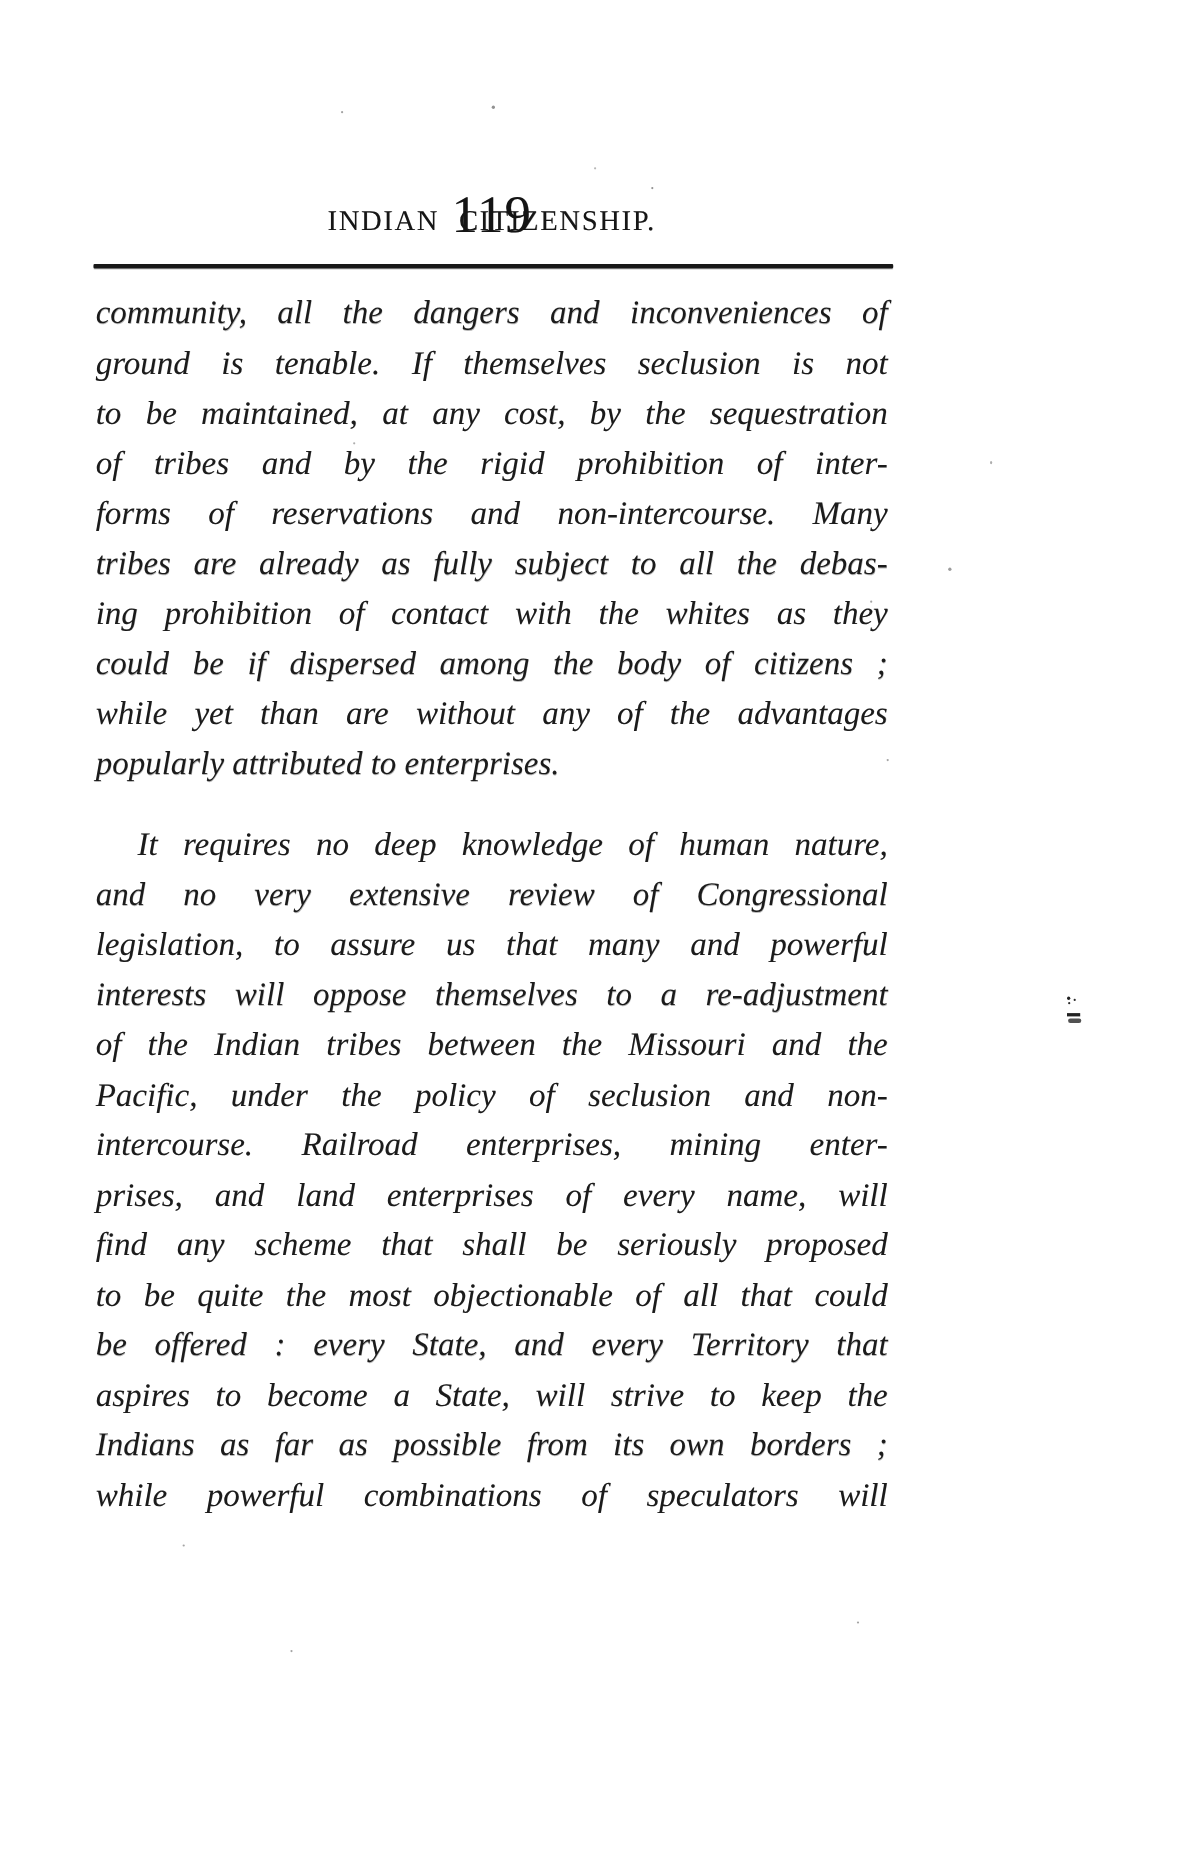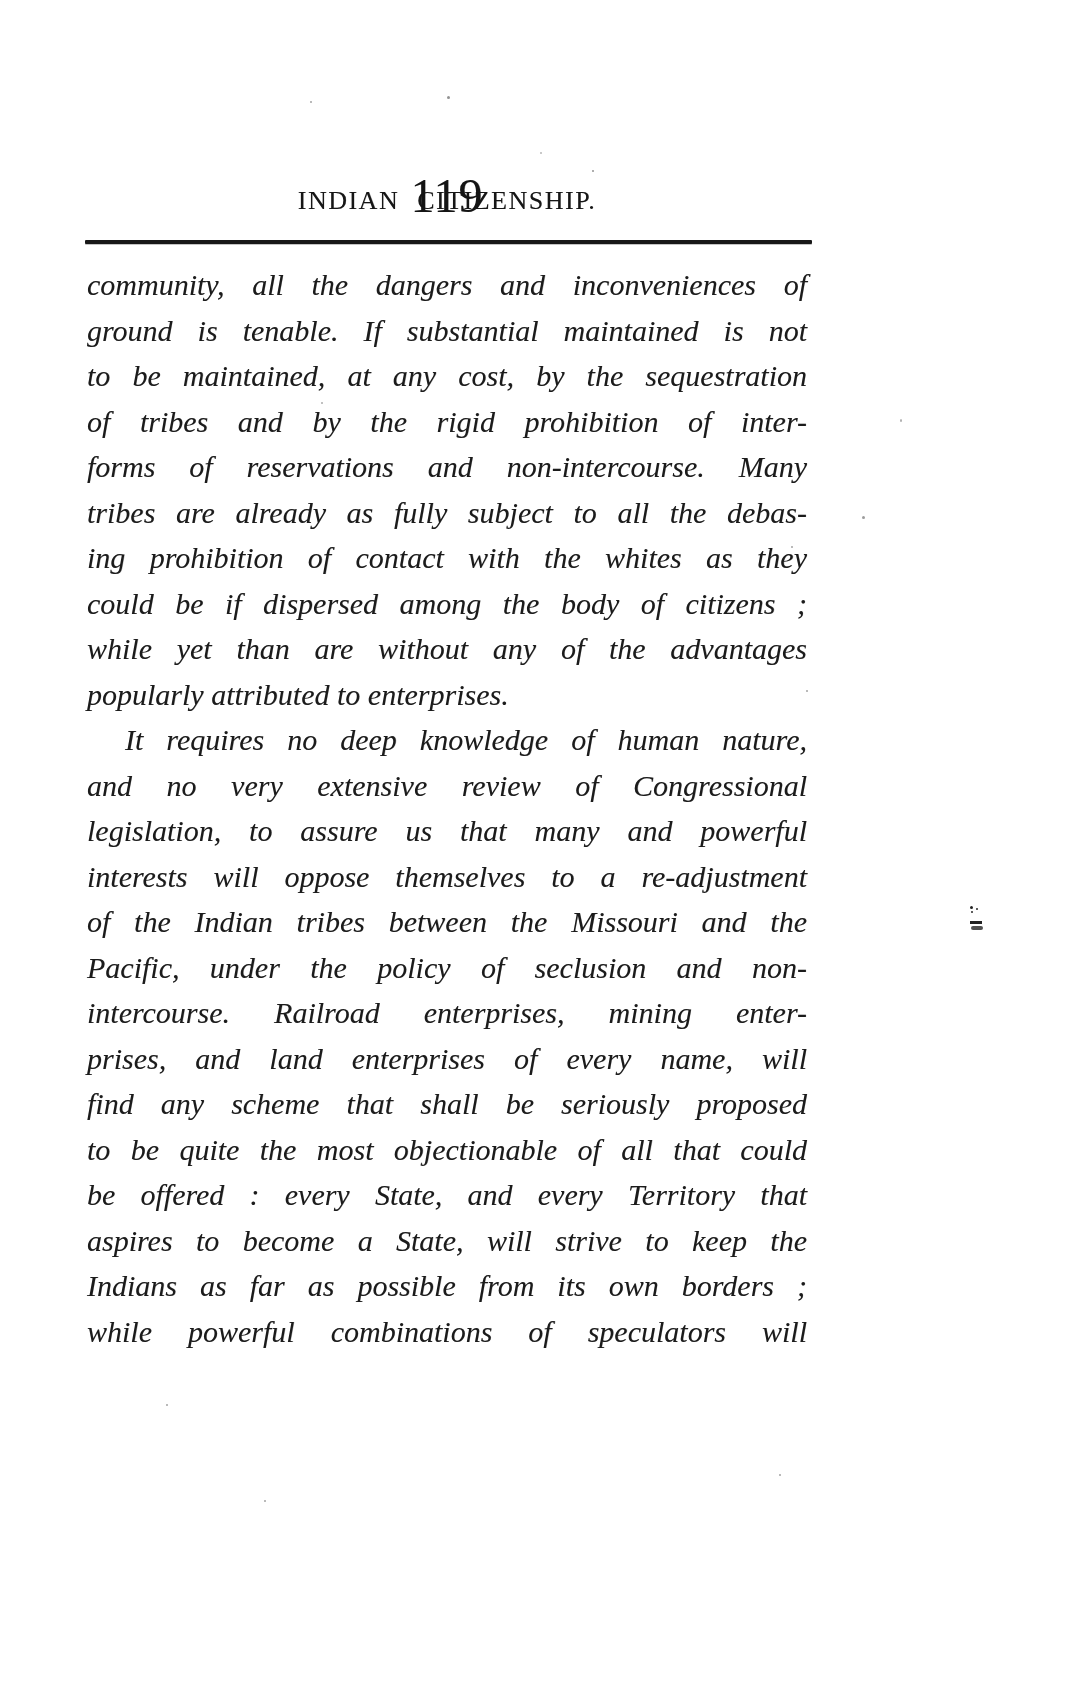--- a/index.html
+++ b/index.html
@@ -51,21 +51,21 @@
     line-height: 45.5px;
     color: #1b1b1b;
     text-shadow: 0.3px 0.3px 0 rgba(20,20,20,0.3);
     font-style: italic;
   }
   .body-line {
     text-align: justify;
     text-align-last: justify;
   }
   .body-line.para-end { text-align-last: left; }
-  .body-line.indent { text-indent: 38px; }
+  .body-line.indent { text-indent: 38px; margin-top: 28px; }
 
   .speck {
     position: absolute;
     background: #4a4a4a;
     border-radius: 50%;
   }
   .ink-mark { position: absolute; left: 968px; top: 904px; width: 20px; height: 28px; }
   .ink-mark .d1 { position: absolute; left: 2px; top: 2px;  width: 3px;  height: 3px; background: #222; border-radius: 50%; }
   .ink-mark .d2 { position: absolute; left: 8px; top: 4px;  width: 2px;  height: 2px; background: #2a2a2a; border-radius: 50%; }
   .ink-mark .d3 { position: absolute; left: 3px; top: 7px;  width: 2px;  height: 2px; background: #2a2a2a; border-radius: 50%; }
@@ -78,21 +78,21 @@
 <div class="page">
 
   <div class="running-header">INDIAN CITIZENSHIP.</div>
 
   <div class="page-number">119</div>
 
   <div class="header-rule"></div>
 
   <div class="body-text">
     <div class="body-line">community, all the dangers and inconveniences of</div>
-    <div class="body-line">ground is tenable. If substantial maintained is not</div>
+    <div class="body-line">ground is tenable. If themselves seclusion is not</div>
     <div class="body-line">to be maintained, at any cost, by the sequestration</div>
     <div class="body-line">of tribes and by the rigid prohibition of inter-</div>
     <div class="body-line">forms of reservations and non-intercourse. Many</div>
     <div class="body-line">tribes are already as fully subject to all the debas-</div>
     <div class="body-line">ing prohibition of contact with the whites as they</div>
     <div class="body-line">could be if dispersed among the body of citizens ;</div>
     <div class="body-line">while yet than are without any of the advantages</div>
     <div class="body-line para-end">popularly attributed to enterprises.</div>
     <div class="body-line indent">It requires no deep knowledge of human nature,</div>
     <div class="body-line">and no very extensive review of Congressional</div>

